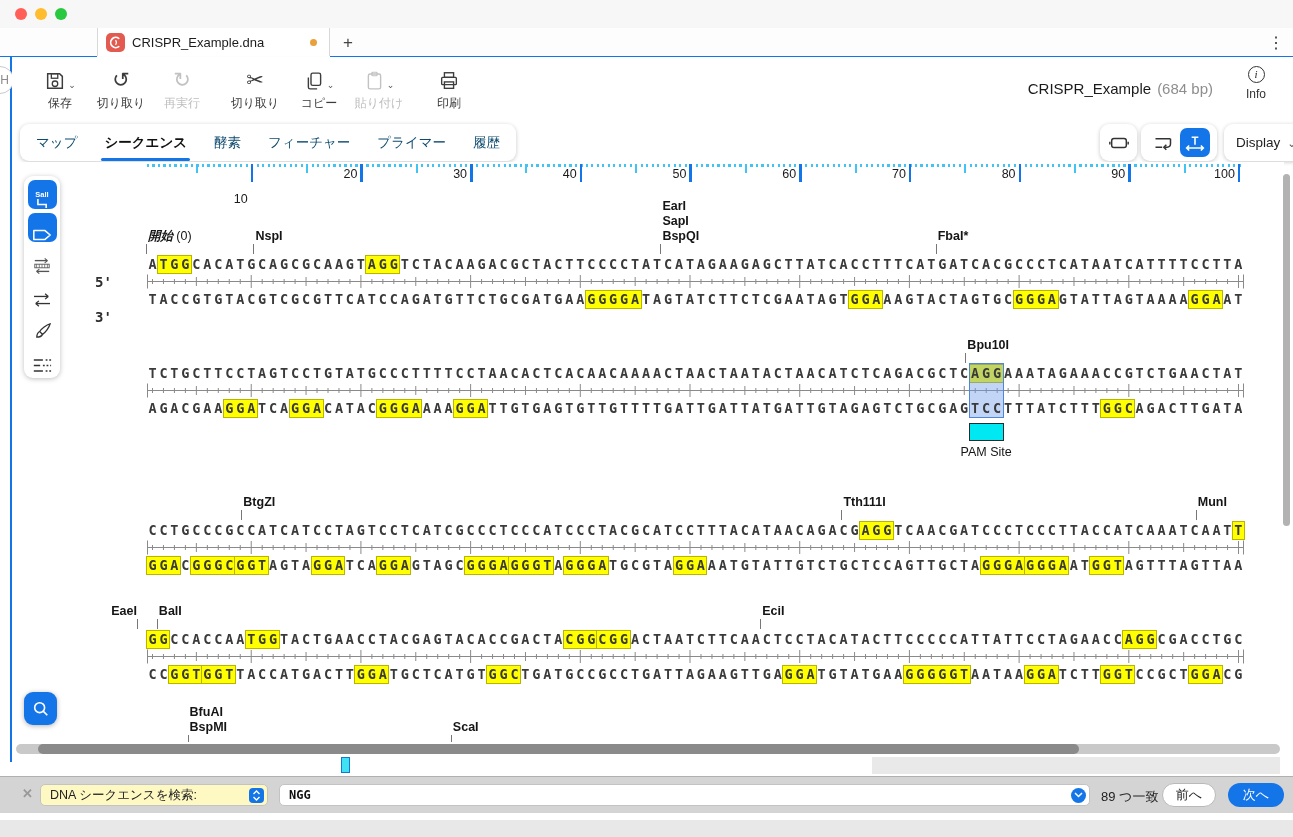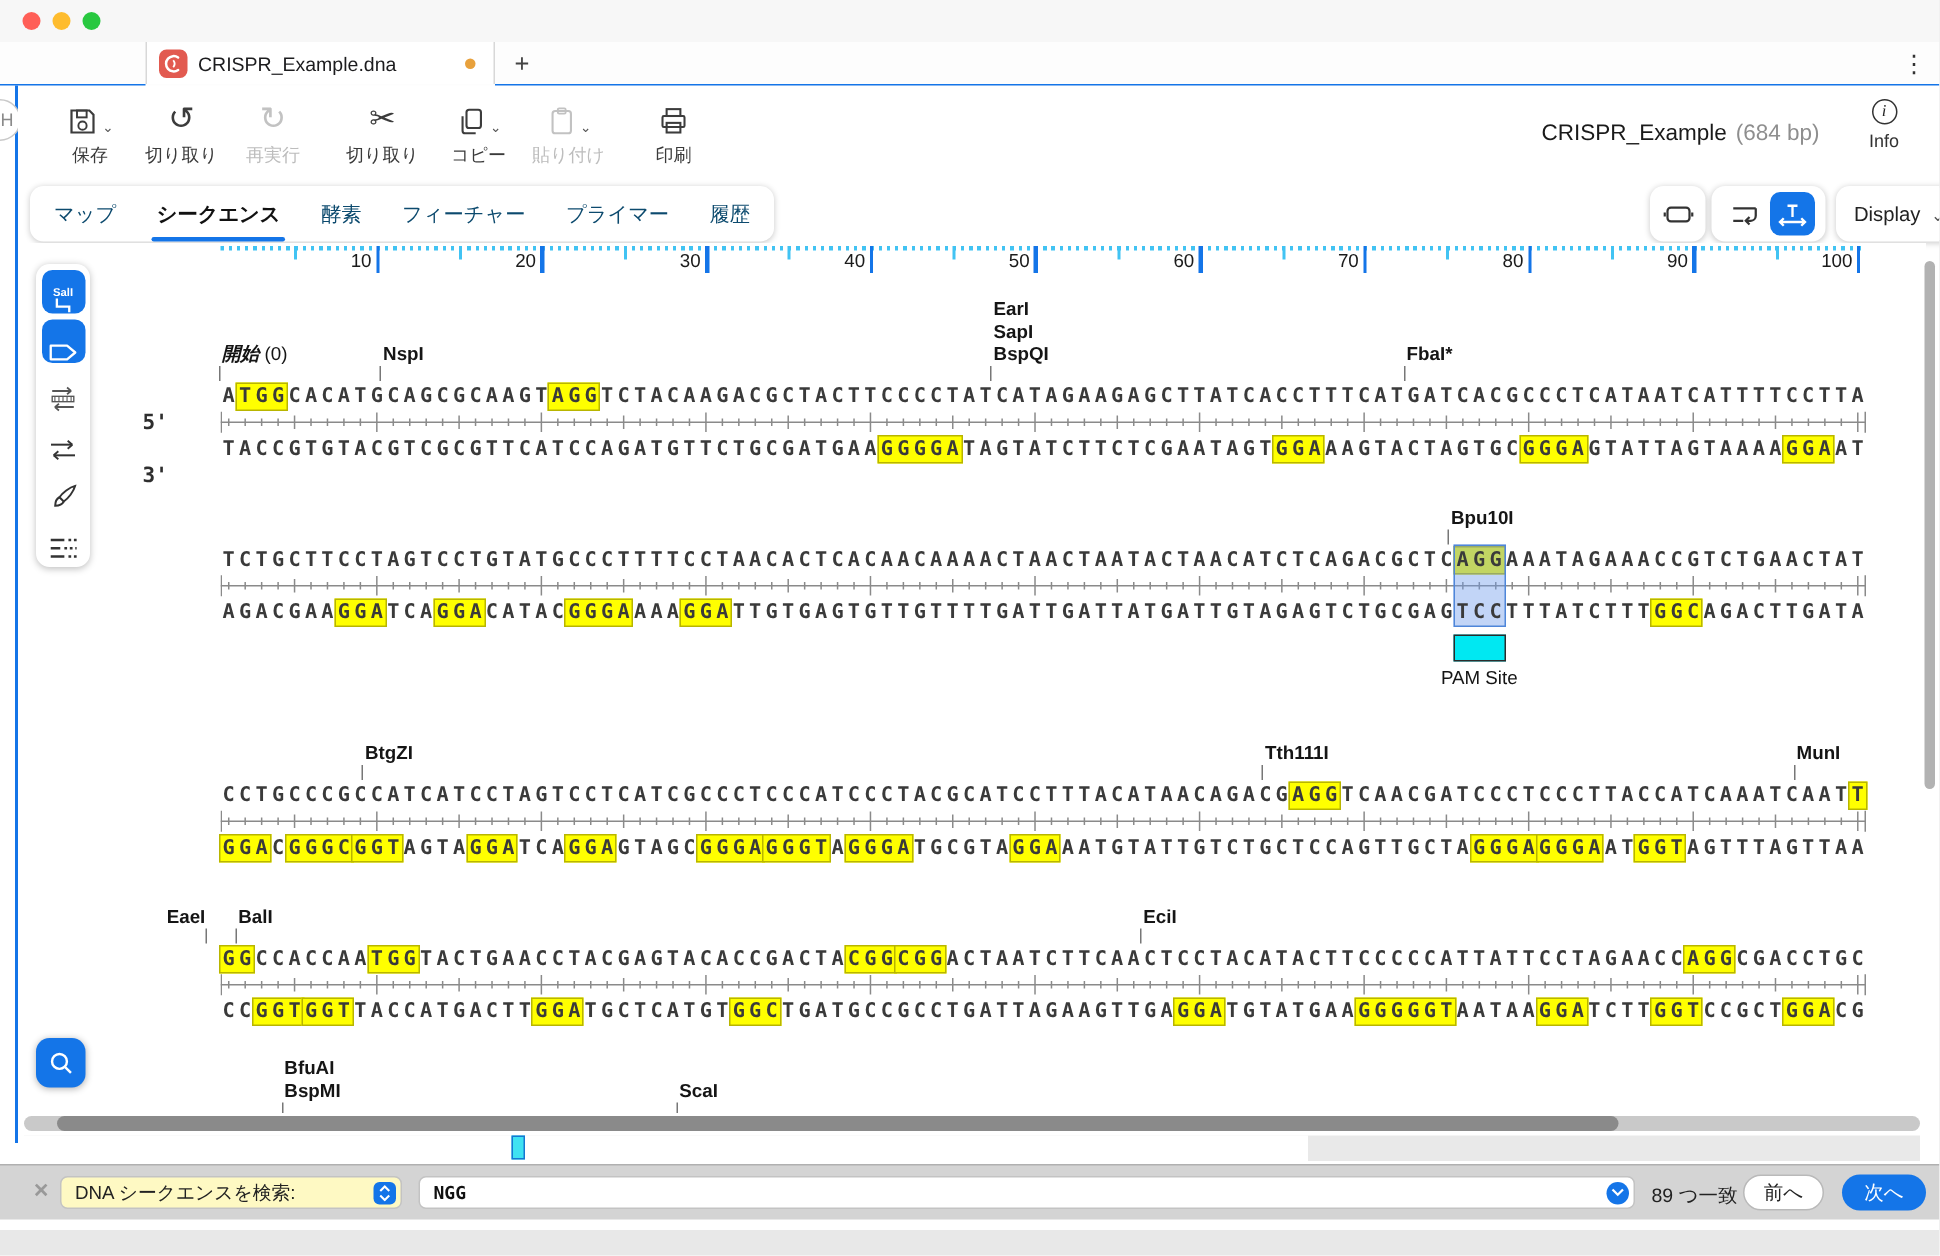--- a/index.html
+++ b/index.html
@@ -261,21 +261,21 @@
   <div class="rc display-btn" style="left:1224px;">
     <span>Display</span>
     <span class="chev">⌄</span>
   </div>
 
   <div class="viewport">
     <div class="seq-content">
         <div class="ruler">
           <div class="ruler-dash"></div>
           <div class="rbar10" style="left: 103.666px;"></div>
-          <div class="rnum" style="left: 60.6665px;">10</div>
+          <div class="rnum" style="left: 60.6665px; margin-top: 25px;">10</div>
           <div class="rtick5" style="left: 49.365px;"></div>
           <div class="rbar10" style="left: 213.367px;"></div>
           <div class="rnum" style="left: 170.367px;">20</div>
           <div class="rtick5" style="left: 159.065px;"></div>
           <div class="rbar10" style="left: 323.067px;"></div>
           <div class="rnum" style="left: 280.067px;">30</div>
           <div class="rtick5" style="left: 268.765px;"></div>
           <div class="rbar10" style="left: 432.767px;"></div>
           <div class="rnum" style="left: 389.767px;">40</div>
           <div class="rtick5" style="left: 378.465px;"></div>

